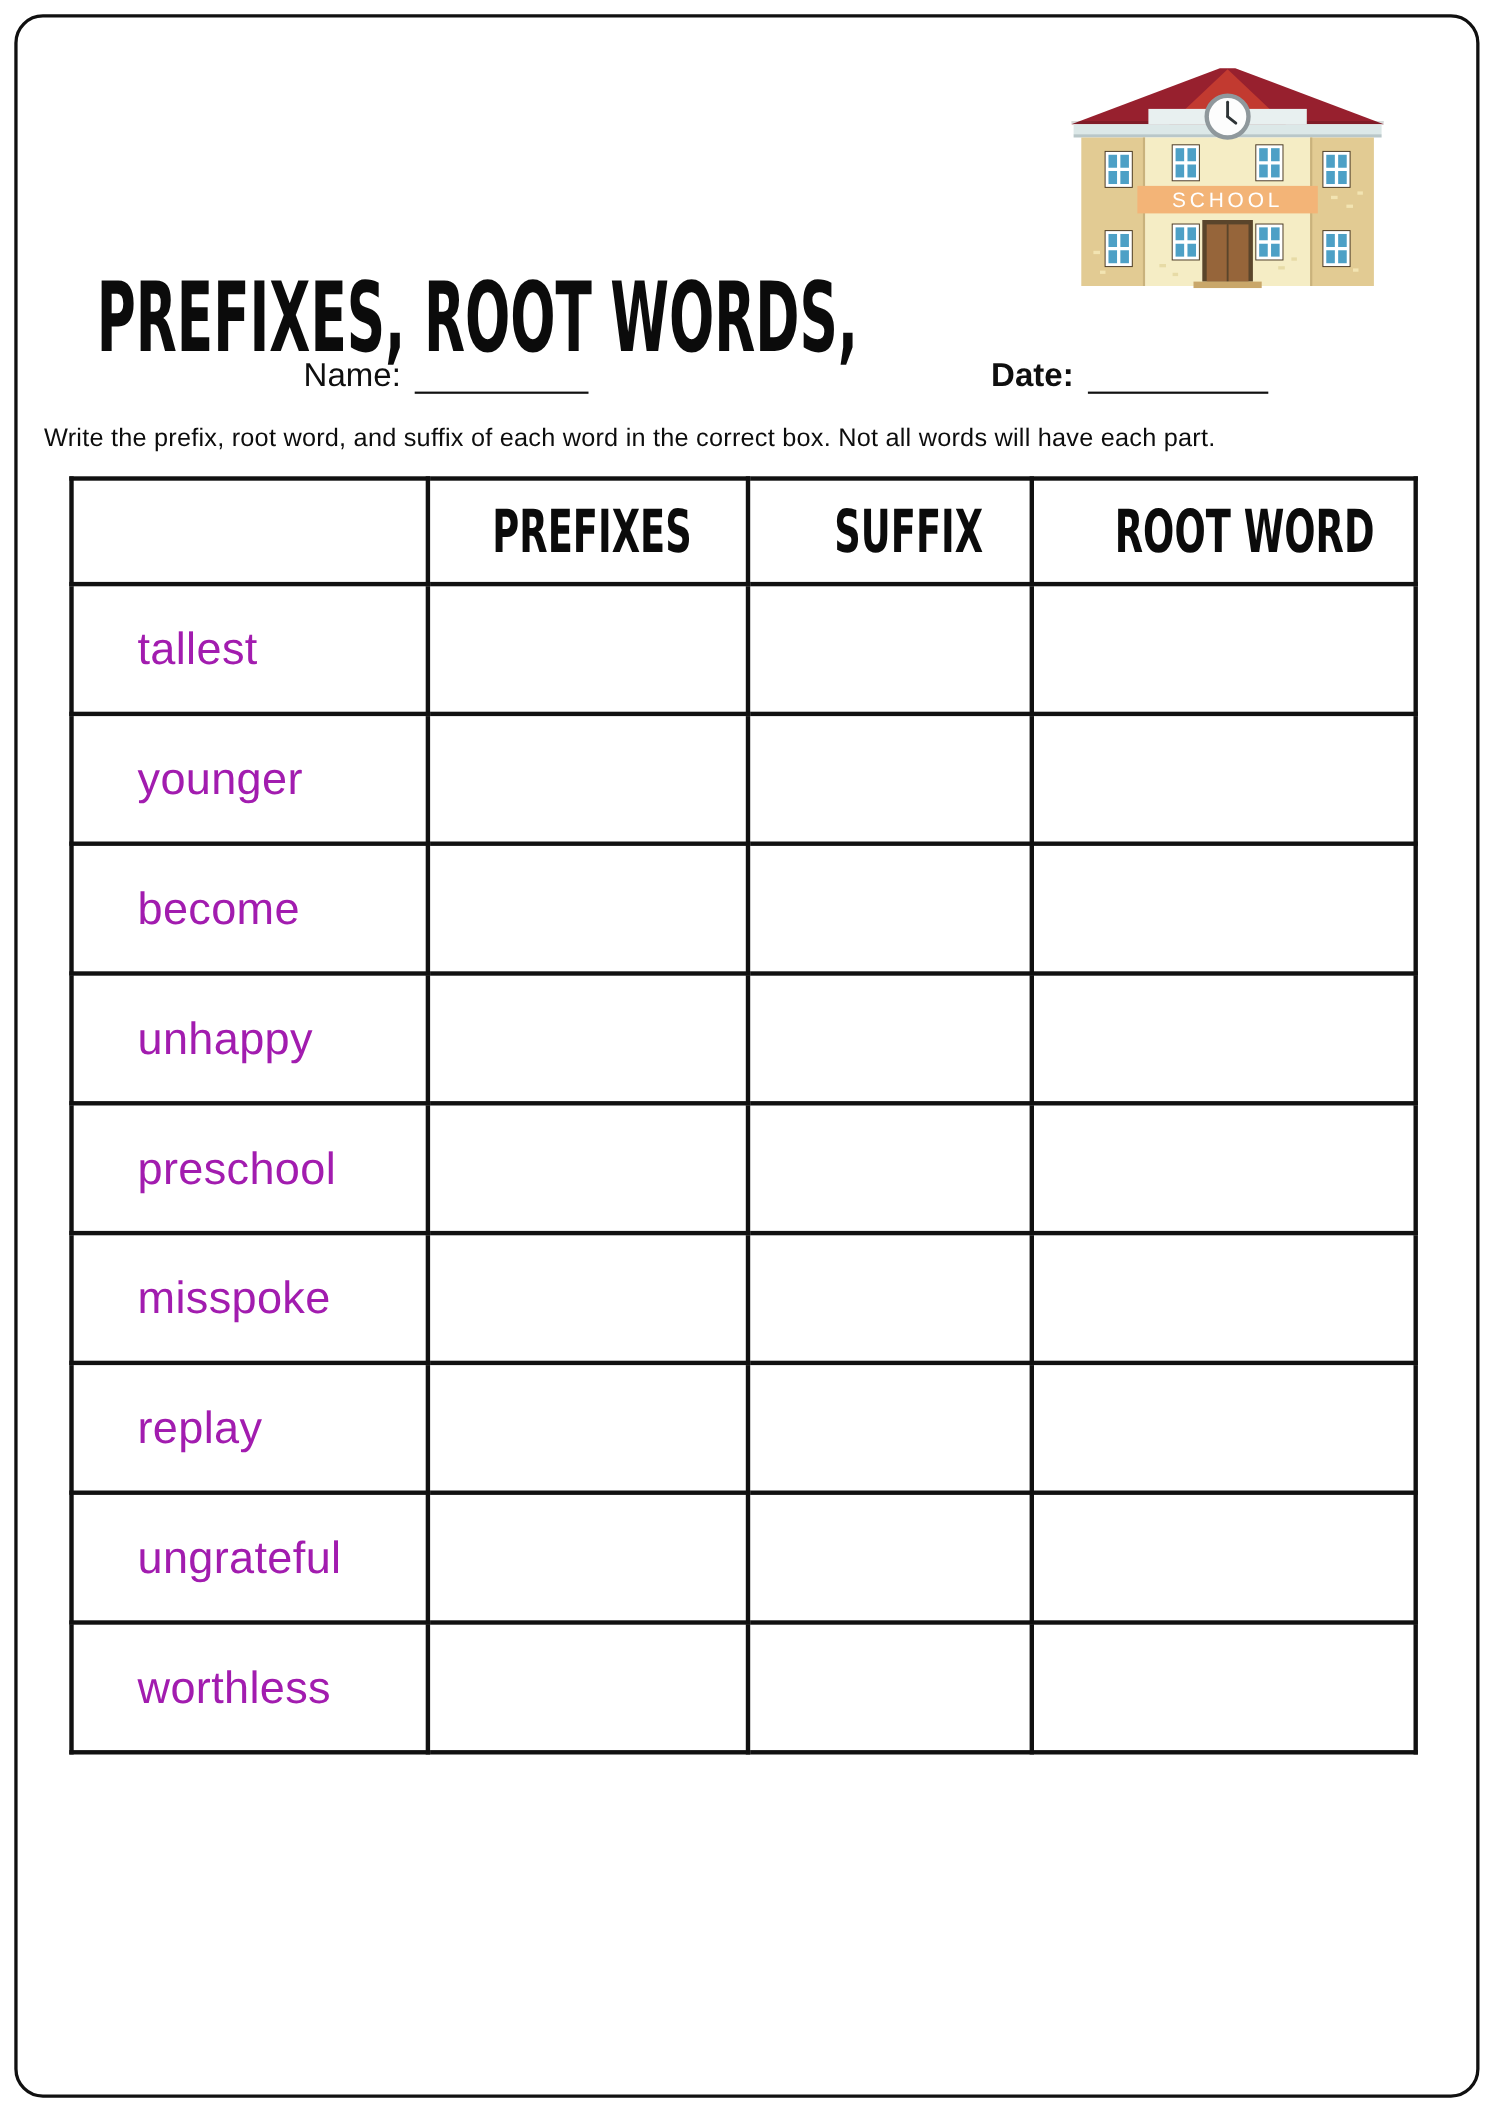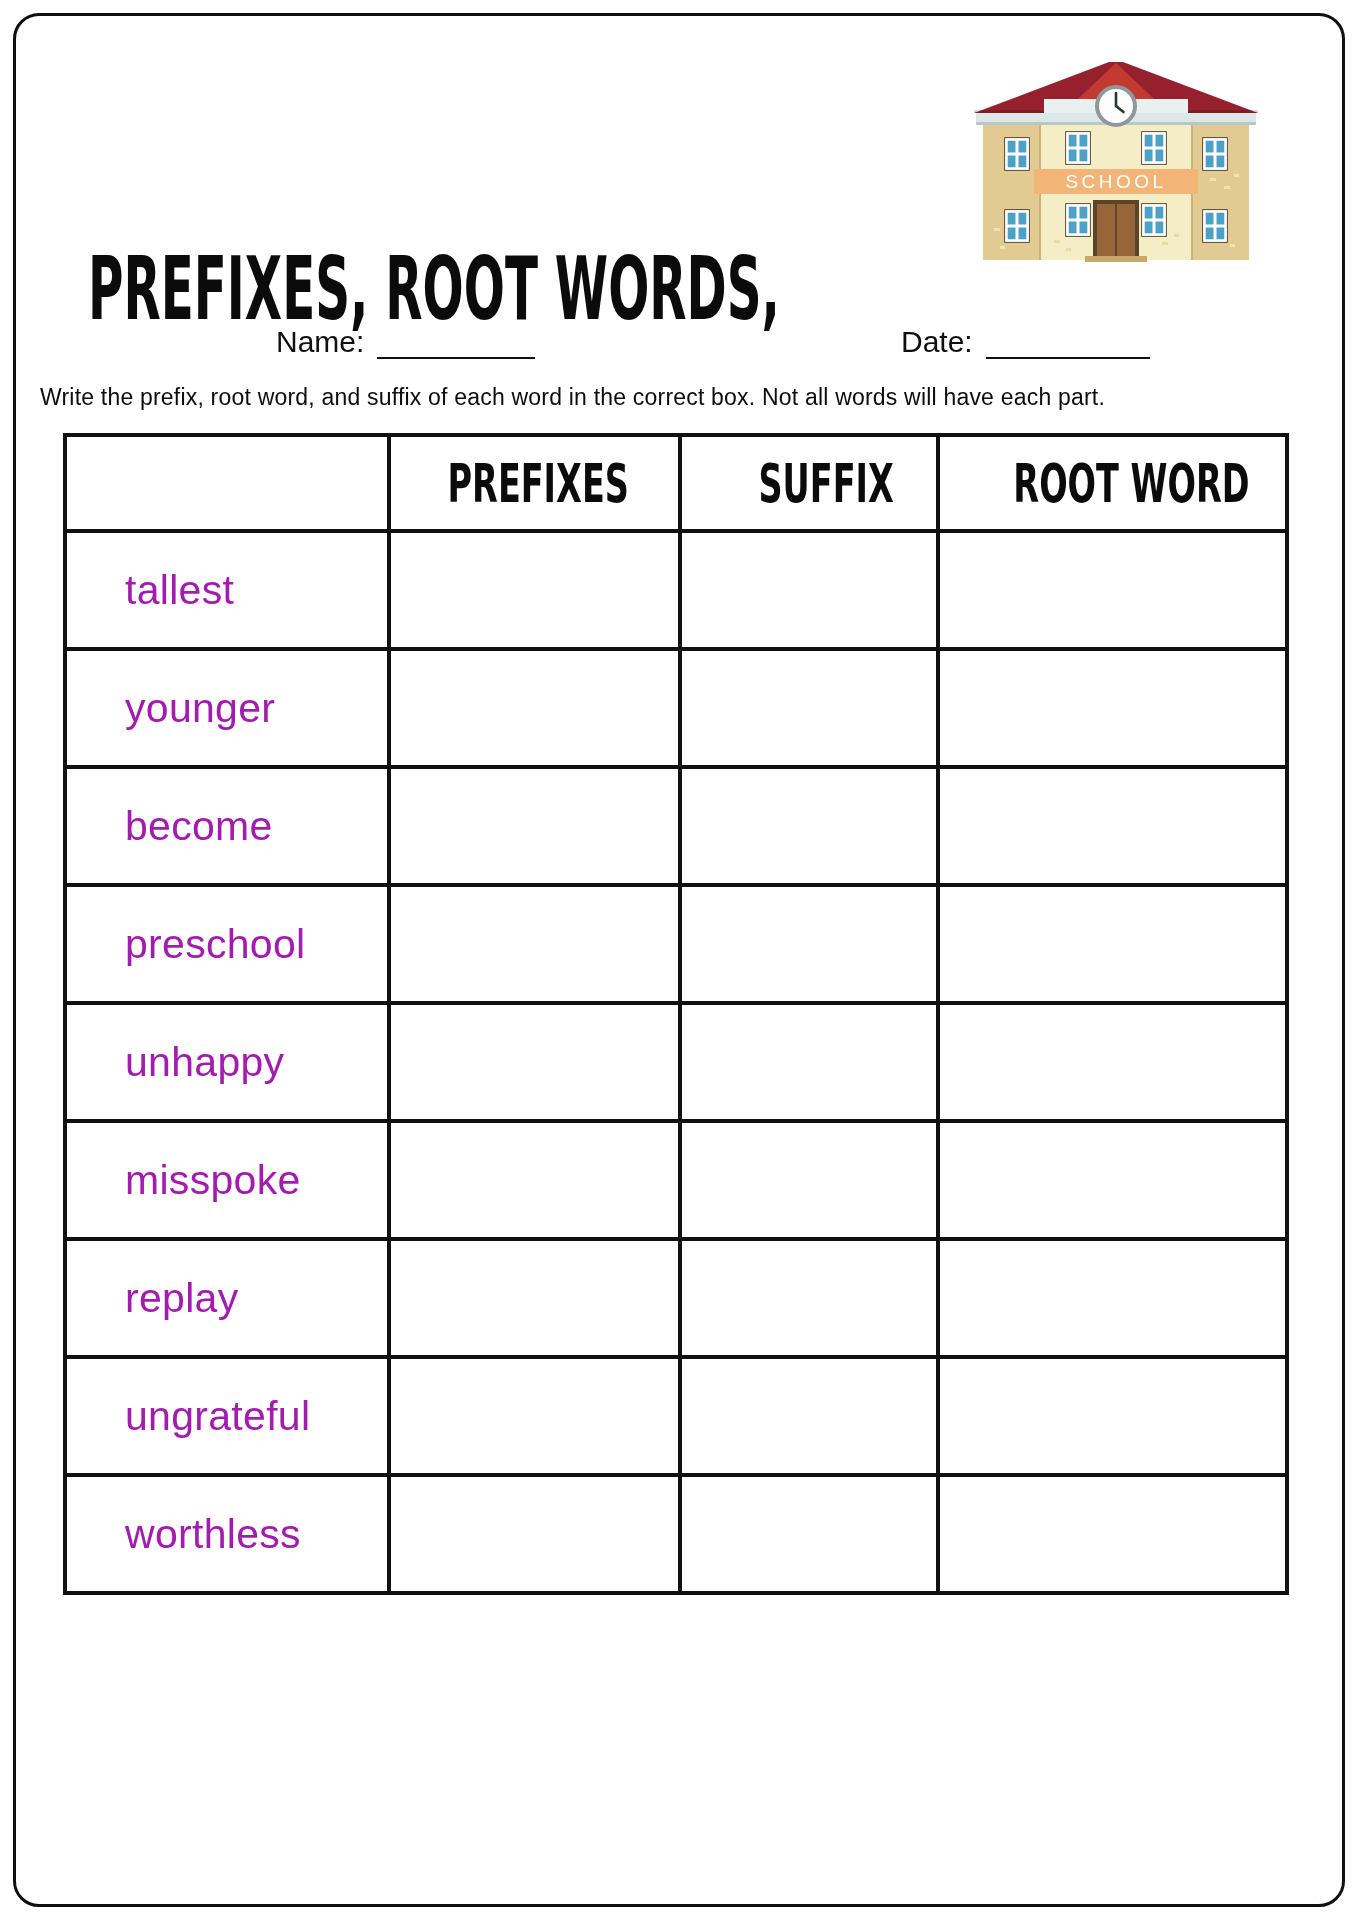--- a/index.html
+++ b/index.html
@@ -14,21 +14,21 @@
   
   .title{
     position:absolute;left:88px;top:74px;
     font-family:"DejaVu Sans",sans-serif;font-weight:800;color:#0b0b0b;
     font-size:88px;line-height:0.98;letter-spacing:0px;white-space:pre;
     transform:scaleX(0.55);transform-origin:0 0;
   }
   
   .field-row{position:absolute;top:325px;left:0;width:100%;height:44px;font-size:30px;color:#0f0f0f;margin-left:36px;}
   .name-group{position:absolute;left:240px;top:0;}
-  .date-group{position:absolute;left:865px;top:0;}
+  .date-group{position:absolute;left:865px;top:0;font-weight:bold;}
   .rule{display:inline-block;height:0;border-bottom:2.6px solid #111;margin-left:13px;vertical-align:-7px;}
   .rule.name{width:158px;}
   .rule.date{width:164px;}
   
   .instruction{
     position:absolute;top:384px;left:40px;right:40px;
     font-size:23px;letter-spacing:0.2px;color:#0d0d0d;
   }
   
   table.ws{
@@ -173,27 +173,27 @@
       <td></td>
       <td></td>
     </tr>
     <tr>
       <td class="word">become</td>
       <td></td>
       <td></td>
       <td></td>
     </tr>
     <tr>
+      <td class="word">unhappy</td>
+      <td></td>
+      <td></td>
+      <td></td>
+    </tr>
+    <tr>
       <td class="word">preschool</td>
-      <td></td>
-      <td></td>
-      <td></td>
-    </tr>
-    <tr>
-      <td class="word">unhappy</td>
       <td></td>
       <td></td>
       <td></td>
     </tr>
     <tr>
       <td class="word">misspoke</td>
       <td></td>
       <td></td>
       <td></td>
     </tr>

